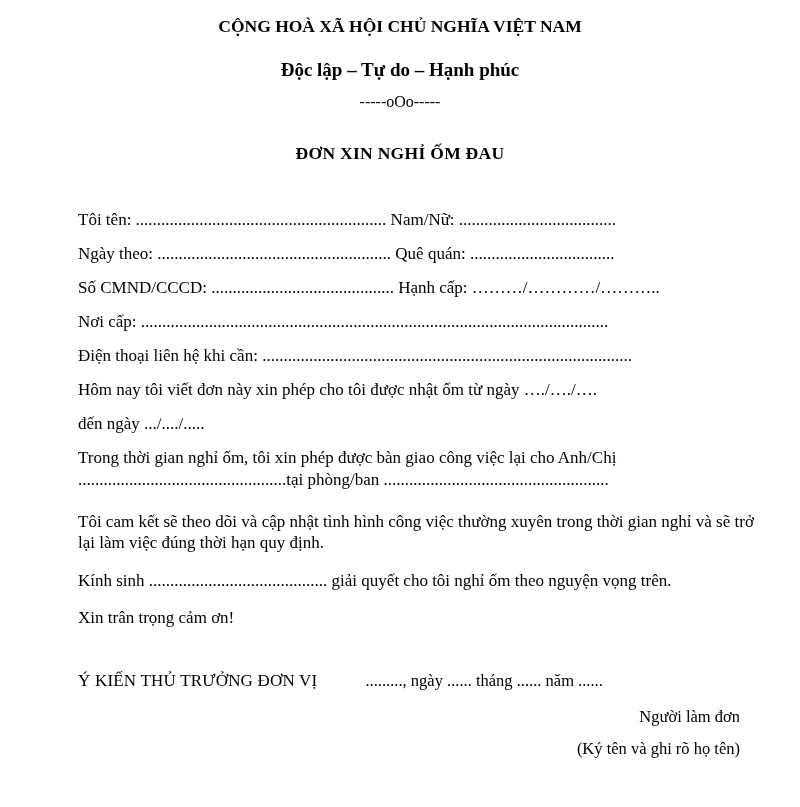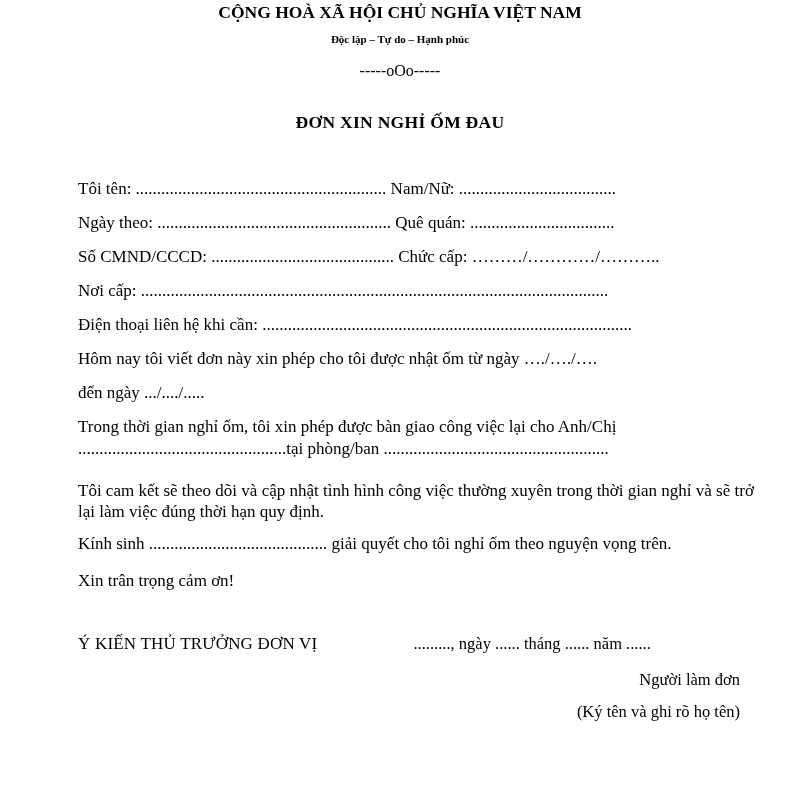--- a/index.html
+++ b/index.html
@@ -6,32 +6,32 @@
   .page{
     position:relative;
     width:800px;height:807px;
     background:#ffffff;
     color:#000;
     font-family:"Liberation Serif","DejaVu Serif",serif;
     font-size:17px;
     overflow:hidden;
     box-sizing:border-box;
   }
-  .doc-header{text-align:center;}
+  .doc-header{text-align:center;padding-top:14px;}
   .nat-title{font-size:17.5px;font-weight:bold;line-height:24px;}
-  .motto{font-size:11px;font-weight:bold;line-height:22px;margin-top:4px;}
+  .motto{font-size:19px;font-weight:bold;line-height:22px;margin-top:21px;}
   .separator{font-size:16px;line-height:22px;margin-top:10px;}
   .form-title{font-size:17.5px;font-weight:bold;line-height:24px;margin-top:28px;letter-spacing:.3px;}
   .doc-body{margin:44px 38px 0 78px;}
   .fline{line-height:21px;margin-bottom:13px;white-space:nowrap;overflow:hidden;}
   .fline-multi{line-height:22px;margin-bottom:20px;overflow:hidden;}
-  .para{line-height:21px;margin-bottom:11px;}
+  .para{line-height:21px;margin-bottom:17px;}
   .para-last{line-height:21px;margin-bottom:16px;}
   .thanks{line-height:21px;margin-bottom:0;}
-  .footer-row{display:flex;align-items:baseline;margin-top:42px;line-height:22px;margin-bottom:14px;gap:48px;}
+  .footer-row{display:flex;align-items:baseline;margin-top:42px;line-height:22px;margin-bottom:14px;}
   .approver{font-size:17px;letter-spacing:.2px;}
   .date-line{font-size:16.5px;margin-left:48px;}
   .signer-block{width:300px;margin-left:362px;text-align:right;}
   .signer-title{font-size:16.5px;line-height:21px;margin-bottom:11px;}
   .signer-note{font-size:16.5px;line-height:21px;}
   .lbl,.dots{display:inline;}
 </style>
 </head>
 <body>
 
@@ -57,21 +57,21 @@
     <div class="fline">
       <span class="lbl">Ngày theo:</span>
       <span class="dots">.......................................................</span>
       <span class="lbl">Quê quán:</span>
       <span class="dots">..................................</span>
     </div>
 
     <div class="fline">
       <span class="lbl">Số CMND/CCCD:</span>
       <span class="dots">...........................................</span>
-      <span class="lbl">Chức cấp:</span>
+      <span class="lbl">Hạnh cấp:</span>
       <span class="dots">………/…………/………..</span>
     </div>
 
     <div class="fline">
       <span class="lbl">Nơi cấp:</span>
       <span class="dots">..............................................................................................................</span>
     </div>
 
 
     <div class="fline">

